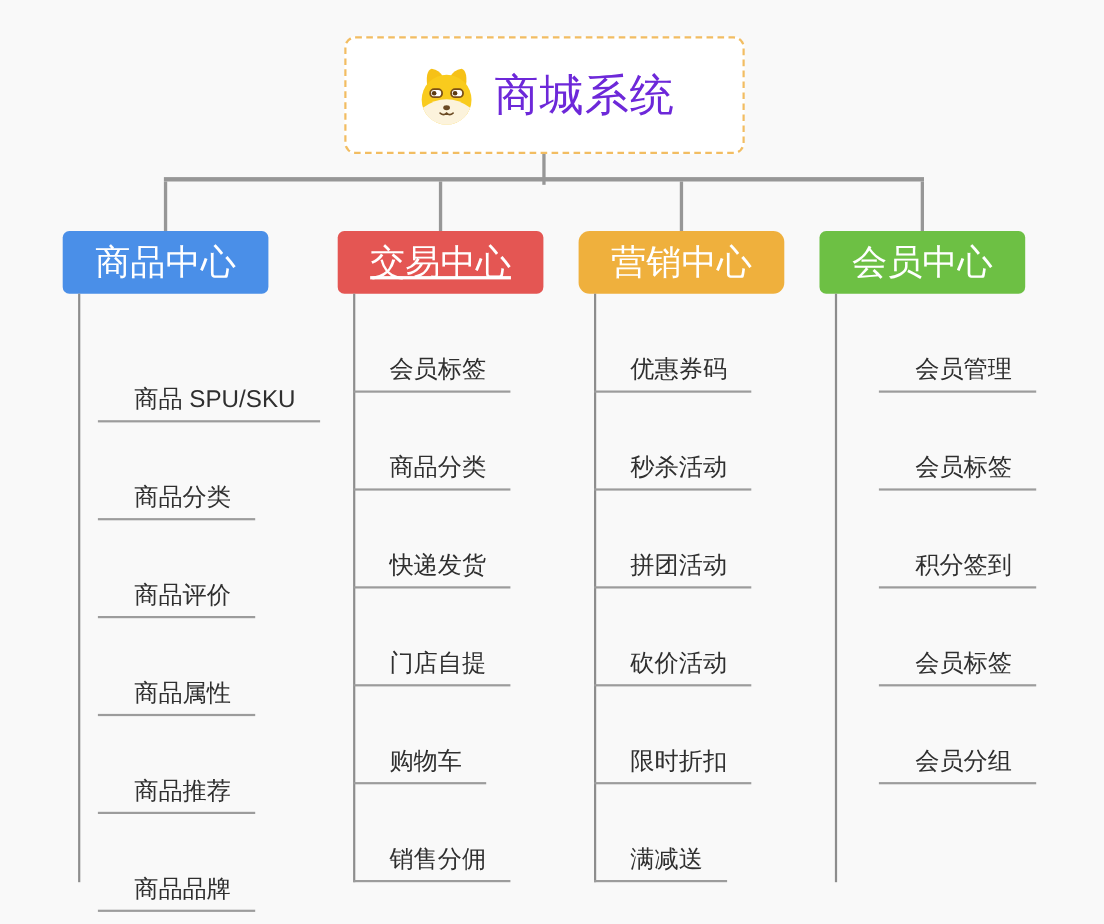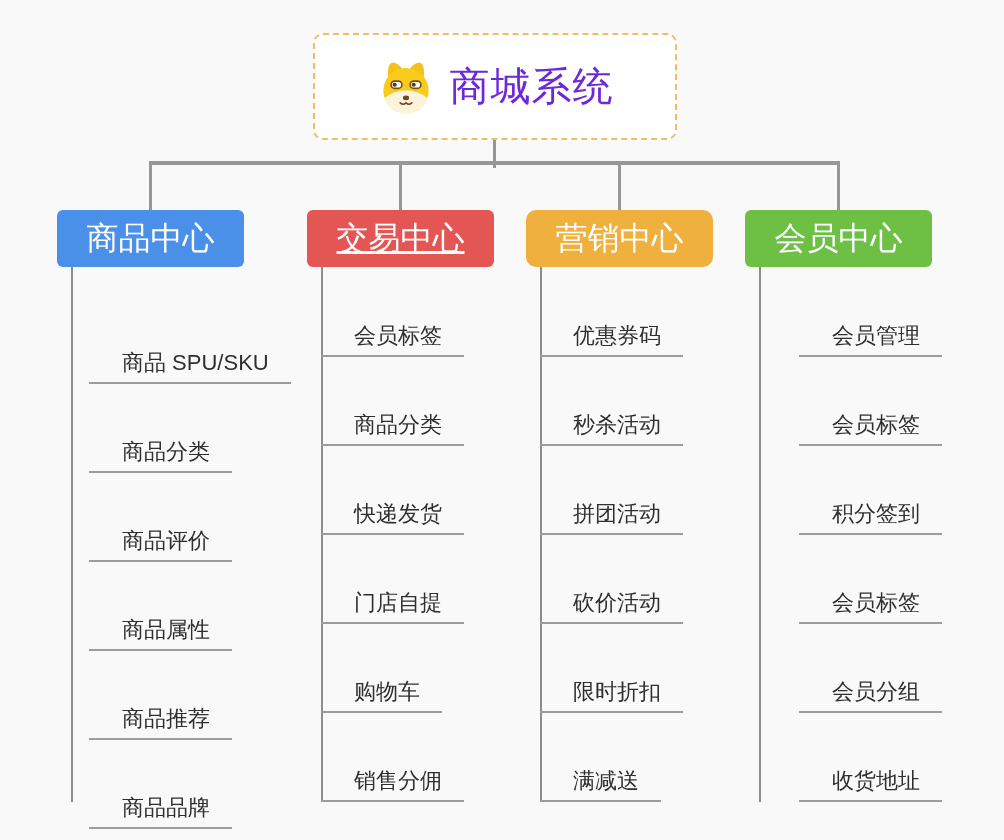--- a/index.html
+++ b/index.html
@@ -154,15 +154,14 @@
   <div class="leaf c2 r4">限时折扣</div>
   <div class="leaf c2 r5">满减送</div>
 
   <div class="branch-box c3" style="background: rgb(109, 192, 68);">会员中心</div>
   <div class="trunk c3"></div>
   <div class="leaf c3 r0">会员管理</div>
   <div class="leaf c3 r1">会员标签</div>
   <div class="leaf c3 r2">积分签到</div>
   <div class="leaf c3 r3">会员标签</div>
   <div class="leaf c3 r4">会员分组</div>
-  <div class="leaf c3 r5">收货地址</div>
 
 </div>
 
 </body></html>

